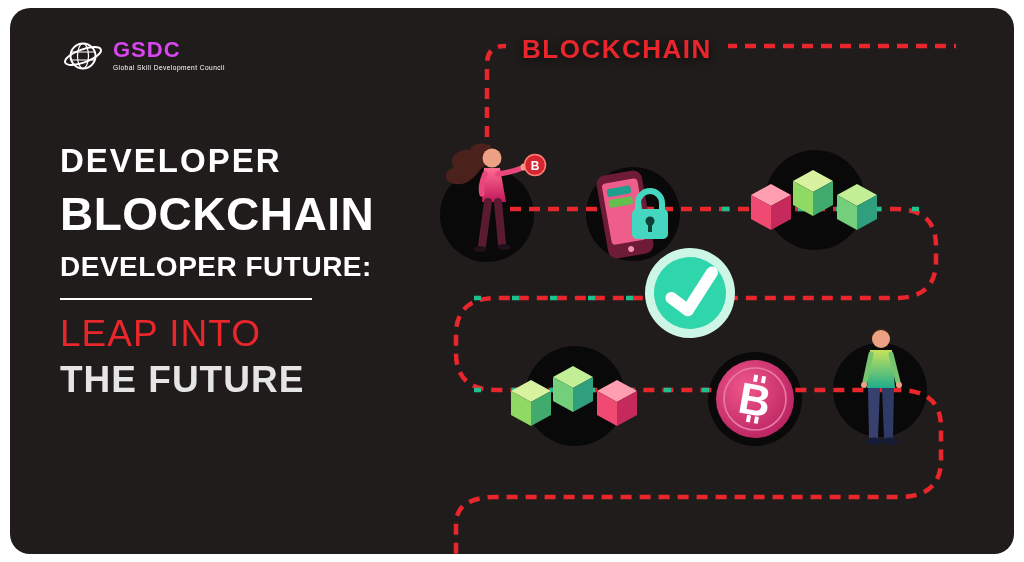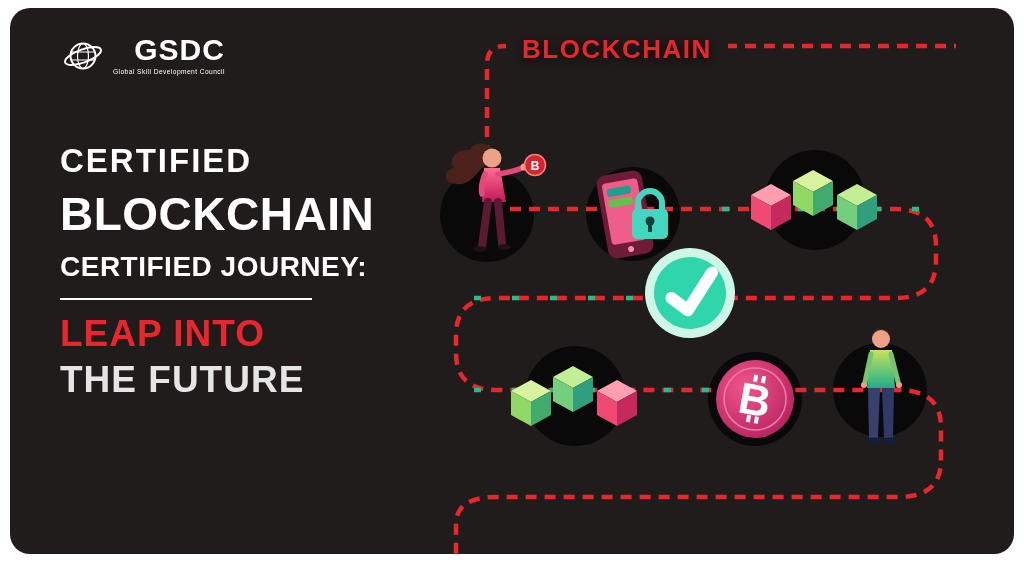--- a/index.html
+++ b/index.html
@@ -11,33 +11,33 @@
 
   .path-overlay { position:absolute; left:0; top:0; z-index:2; pointer-events:none; }
   .dash-red  { fill:none; stroke:#e8262b; stroke-width:4.5px; stroke-dasharray:11 8; }
   .dash-teal { fill:none; stroke:#1dc08f; stroke-width:4.5px; stroke-dasharray:7 31; stroke-dashoffset:-12px; }
 
   .halo { position:absolute; border-radius:50%; background:#0a0909; z-index:1; }
   .node { position:absolute; }
   .art  { position:absolute; left:0; top:0; z-index:3; }
 
   .logo { position:absolute; left:52px; top:26px; display:flex; align-items:center; gap:9px; z-index:4; }
-  .logo-name { color:#ffffff; font-size:30px; font-weight:800; letter-spacing:1px; line-height:1;text-align:right; }
+  .logo-name { color:#d946ef; font-size:22px; font-weight:800; letter-spacing:1px; line-height:1; }
   .logo-tagline { color:#ffffff; font-size:6.6px; letter-spacing:.45px; margin-top:3px; white-space:nowrap; }
 
   .path-label { position:absolute; left:496px; top:22px; z-index:4; background:#201c1c;
                 padding:4px 16px; color:#e8262b; font-size:26px; font-weight:800;
                 letter-spacing:1.5px; text-shadow:0 3px 8px rgba(0,0,0,.65); }
 
   .headline { position:absolute; left:50px; top:134px; z-index:4; }
   .h1 { color:#fff; font-size:33px; font-weight:800; letter-spacing:2px; }
   .h2 { color:#fff; font-size:46px; font-weight:800; letter-spacing:.5px; margin-top:7px; }
   .h3 { color:#fff; font-size:28px; font-weight:800; letter-spacing:.5px; margin-top:10px; }
   .h-rule { width:252px; height:2px; background:#ffffff; margin-top:15px; }
-  .h4 { color:#e8262b; font-size:37px; font-weight:700; margin-top:13px; letter-spacing:1px; }
+  .h4 { color:#e8262b; font-size:37px; font-weight:400; margin-top:13px; letter-spacing:1px; }
   .h5 { color:#e5e5e5; font-size:37px; font-weight:800; margin-top:4px; letter-spacing:1px; }
 
   .website { position:absolute; left:52px; top:478px; color:#ffffff; font-size:17px;
              font-weight:500; letter-spacing:.3px; z-index:4; }
 </style>
 </head>
 <body>
 
 <div class="page">
   <div class="canvas">
@@ -59,23 +59,23 @@
       </svg>
       <div>
         <div class="logo-name">GSDC</div>
         <div class="logo-tagline">Global Skill Development Council</div>
       </div>
     </div>
 
     <div class="path-label">BLOCKCHAIN</div>
 
     <div class="headline">
-      <div class="h1">CERTIFIED</div>
+      <div class="h1">DEVELOPER</div>
       <div class="h2">BLOCKCHAIN</div>
-      <div class="h3">CERTIFIED JOURNEY:</div>
+      <div class="h3">DEVELOPER FUTURE:</div>
       <div class="h-rule"></div>
       <div class="h4">LEAP INTO</div>
       <div class="h5">THE FUTURE</div>
     </div>
 
 
     <div class="node" style="left:420px; top:130px; width:120px; height:130px;">
       <div class="halo" style="left:10px; top:30px; width:94px; height:94px;"></div>
       <svg class="art" width="120" height="130" viewBox="0 0 120 130">
         <defs>

